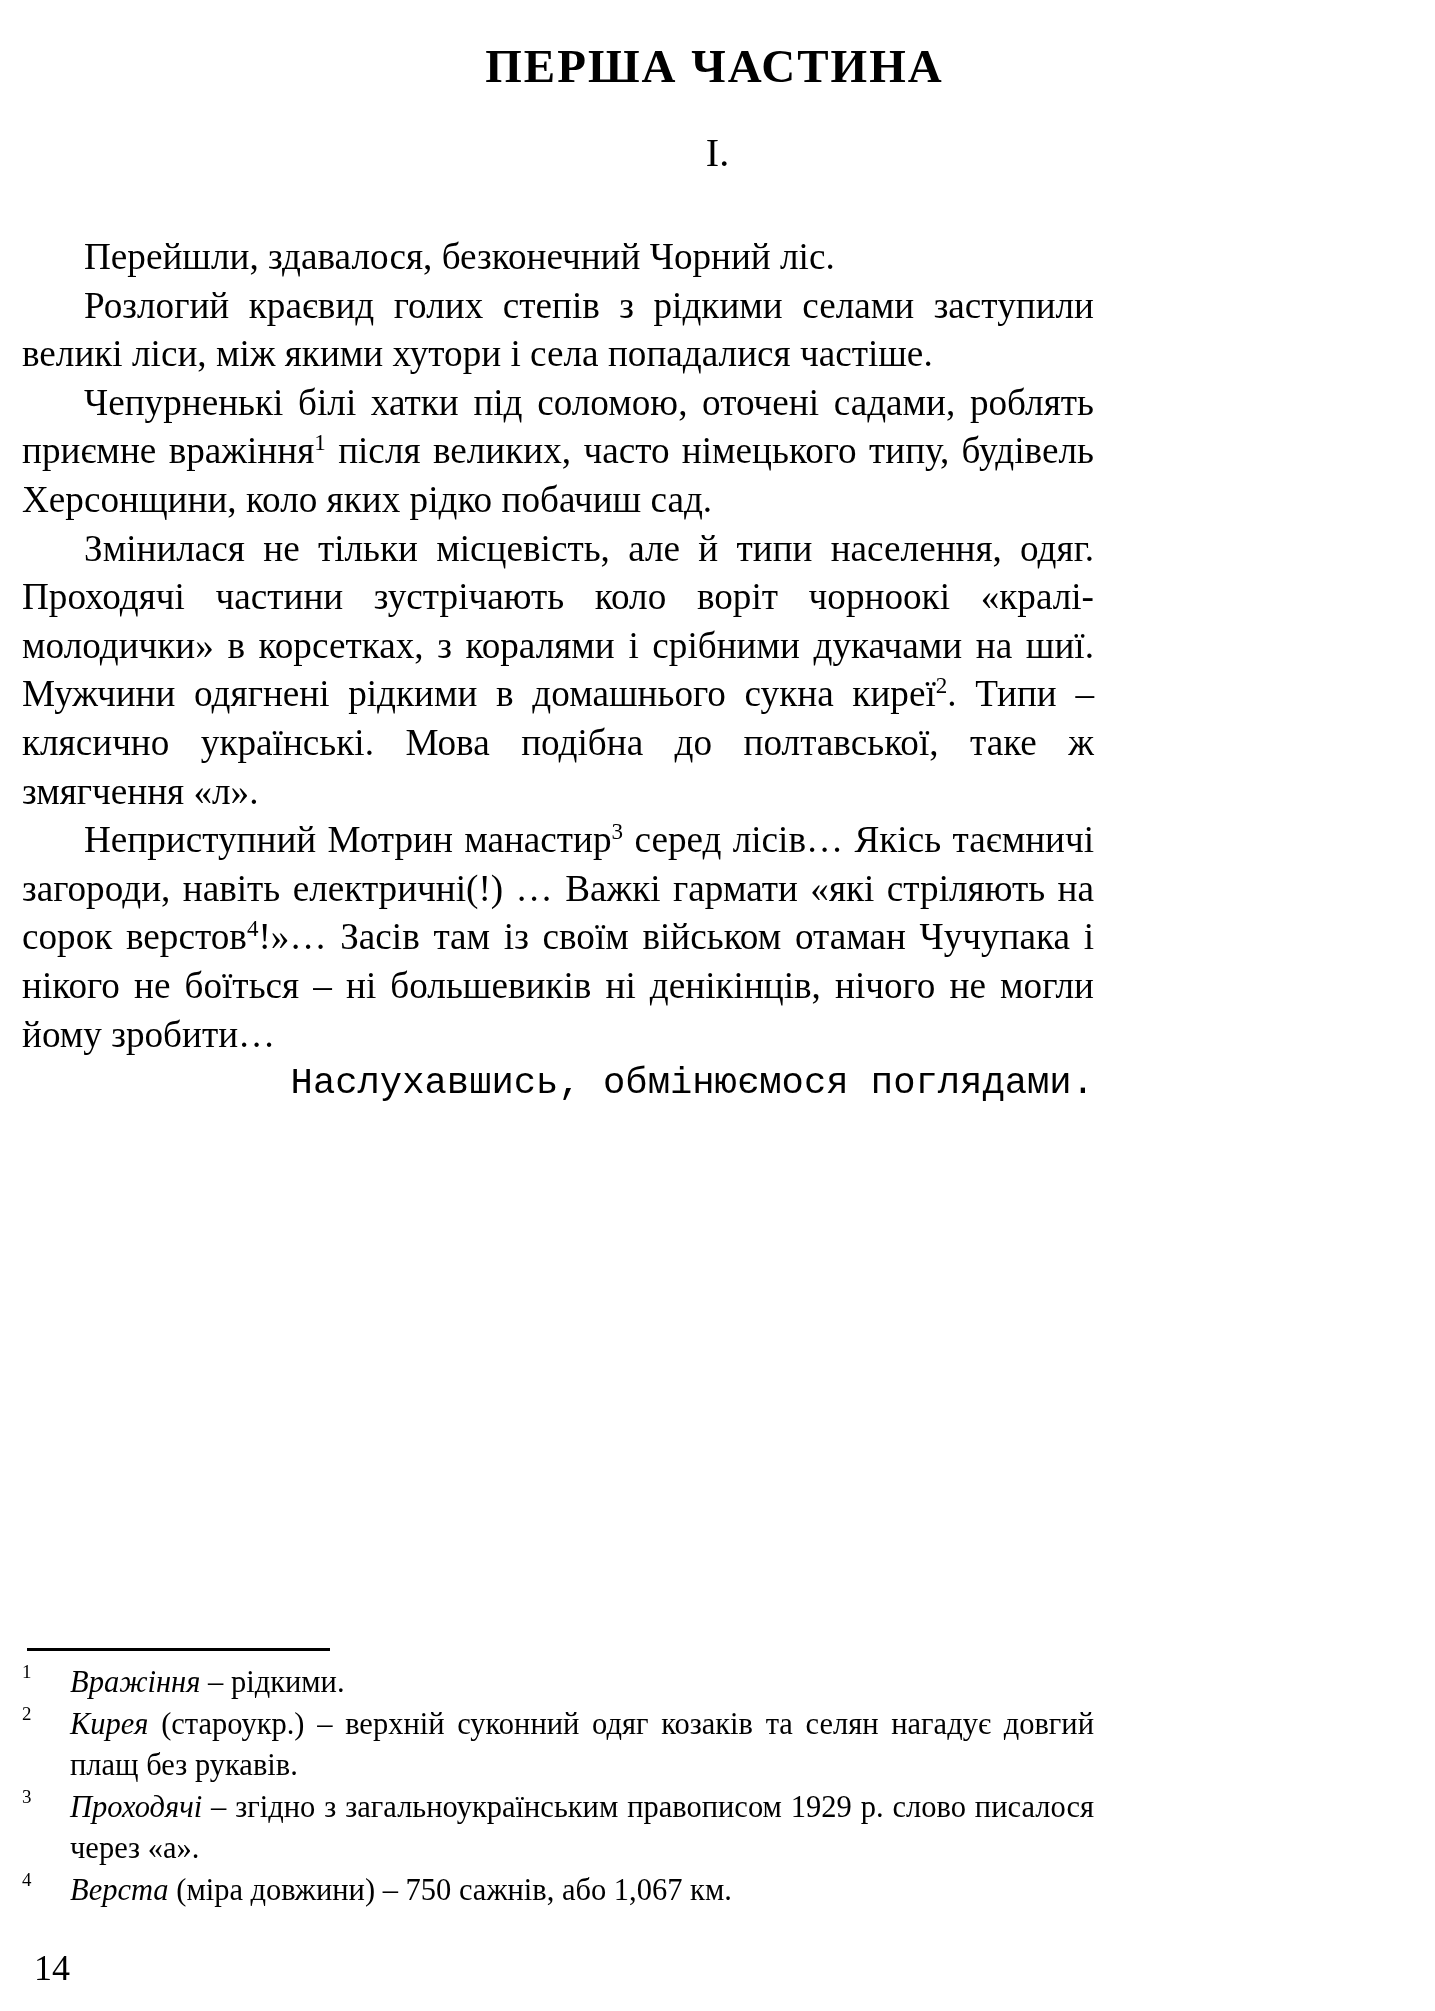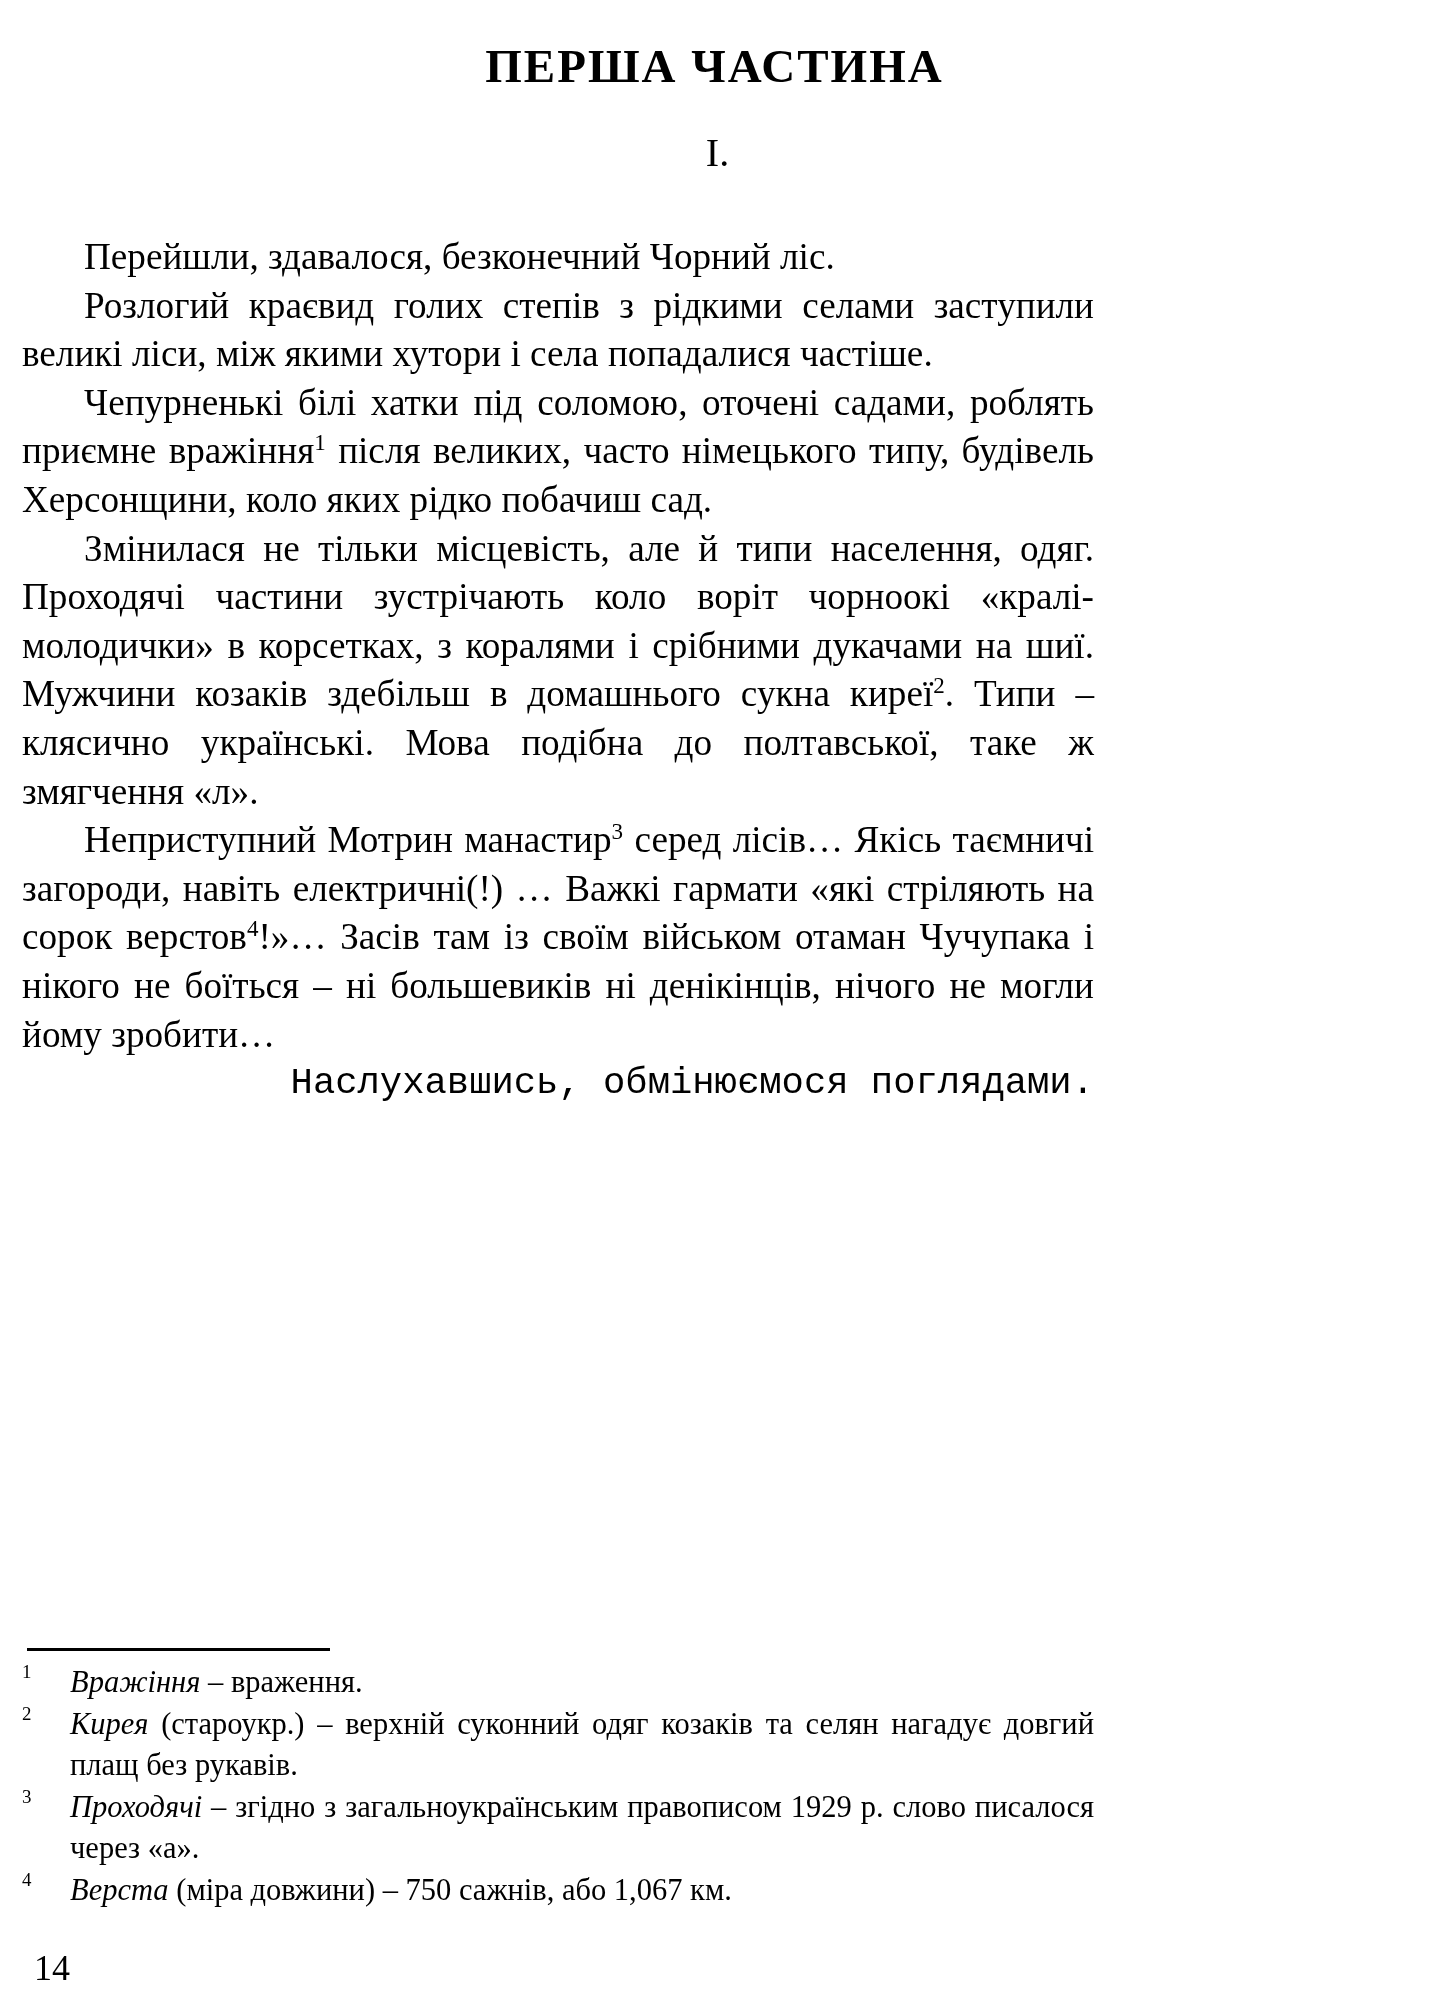--- a/index.html
+++ b/index.html
@@ -138,40 +138,40 @@
 
     <p>
       <span>Розлогий краєвид голих степів з рідкими селами заступили великі ліси, між якими хутори і села попадалися частіше.</span>
     </p>
 
     <p>
       <span>Чепурненькі білі хатки під соломою, оточені садами, роблять приємне вражіння</span><sup class="fn-ref">1</sup><span> після великих, часто німецького типу, будівель Херсонщини, коло яких рідко побачиш сад.</span>
     </p>
 
     <p>
-      <span>Змінилася не тільки місцевість, але й типи населення, одяг. Проходячі частини зустрічають коло воріт чорноокі «кралі-молодички» в корсетках, з коралями і срібними дукачами на шиї. Мужчини козаків здебільш в домашнього сукна киреї</span><sup class="fn-ref">2</sup><span>. Типи – клясично українські. Мова подібна до полтавської, таке ж змягчення «л».</span>
+      <span>Змінилася не тільки місцевість, але й типи населення, одяг. Проходячі частини зустрічають коло воріт чорноокі «кралі-молодички» в корсетках, з коралями і срібними дукачами на шиї. Мужчини одягнені рідкими в домашнього сукна киреї</span><sup class="fn-ref">2</sup><span>. Типи – клясично українські. Мова подібна до полтавської, таке ж змягчення «л».</span>
     </p>
 
 
     <p>
       <span>Неприступний Мотрин манастир</span><sup class="fn-ref">3</sup><span> серед лісів… Якісь таємничі загороди, навіть електричні(!) … Важкі гармати «які стріляють на сорок верстов</span><sup class="fn-ref">4</sup><span>!»… Засів там із своїм військом отаман Чучупака і нікого не боїться – ні большевиків ні денікінців, нічого не могли йому зробити…</span>
     </p>
 
     <p>
       <span>Наслухавшись, обмінюємося поглядами.</span>
     </p>
 
   </div>
 
   <div class="footnote-rule"></div>
 
   <div class="footnotes">
 
     <div class="footnote">
-      <span class="fn-num">1</span><span class="fn-term">Вражіння</span><span> – враження.</span>
+      <span class="fn-num">1</span><span class="fn-term">Вражіння</span><span> – рідкими.</span>
     </div>
 
     <div class="footnote">
       <span class="fn-num">2</span><span class="fn-term">Кирея</span><span> (староукр.) – верхній суконний одяг козаків та селян нагадує довгий плащ без рукавів.</span>
     </div>
 
     <div class="footnote">
       <span class="fn-num">3</span><span class="fn-term">Проходячі</span><span> – згідно з загальноукраїнським правописом 1929 р. слово писалося через «а».</span>
     </div>
 

